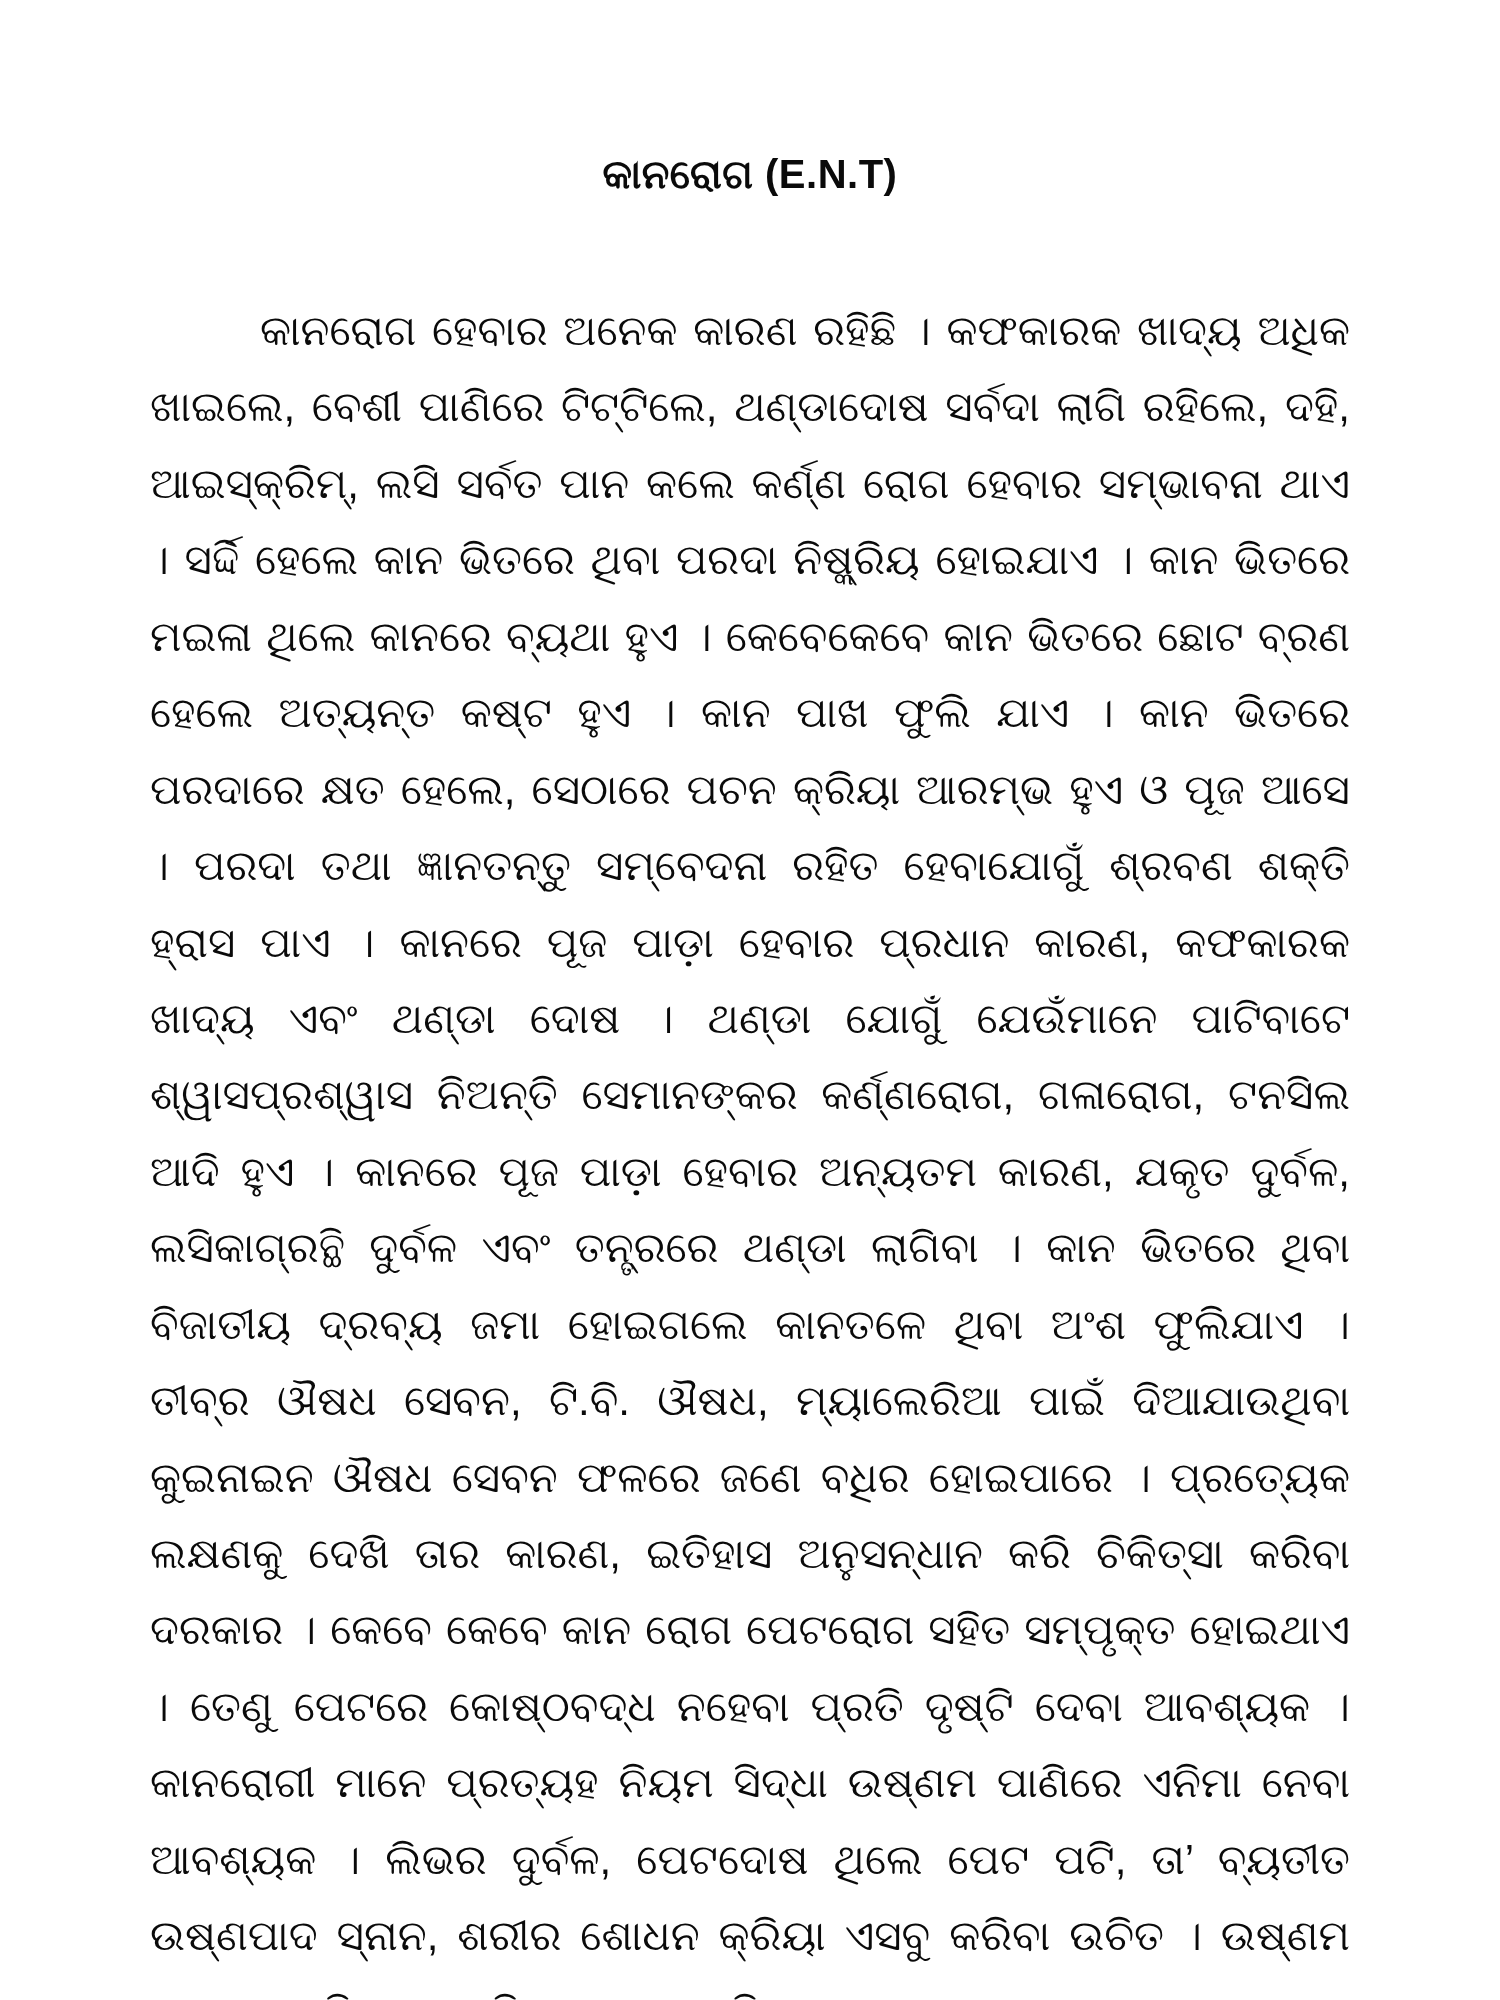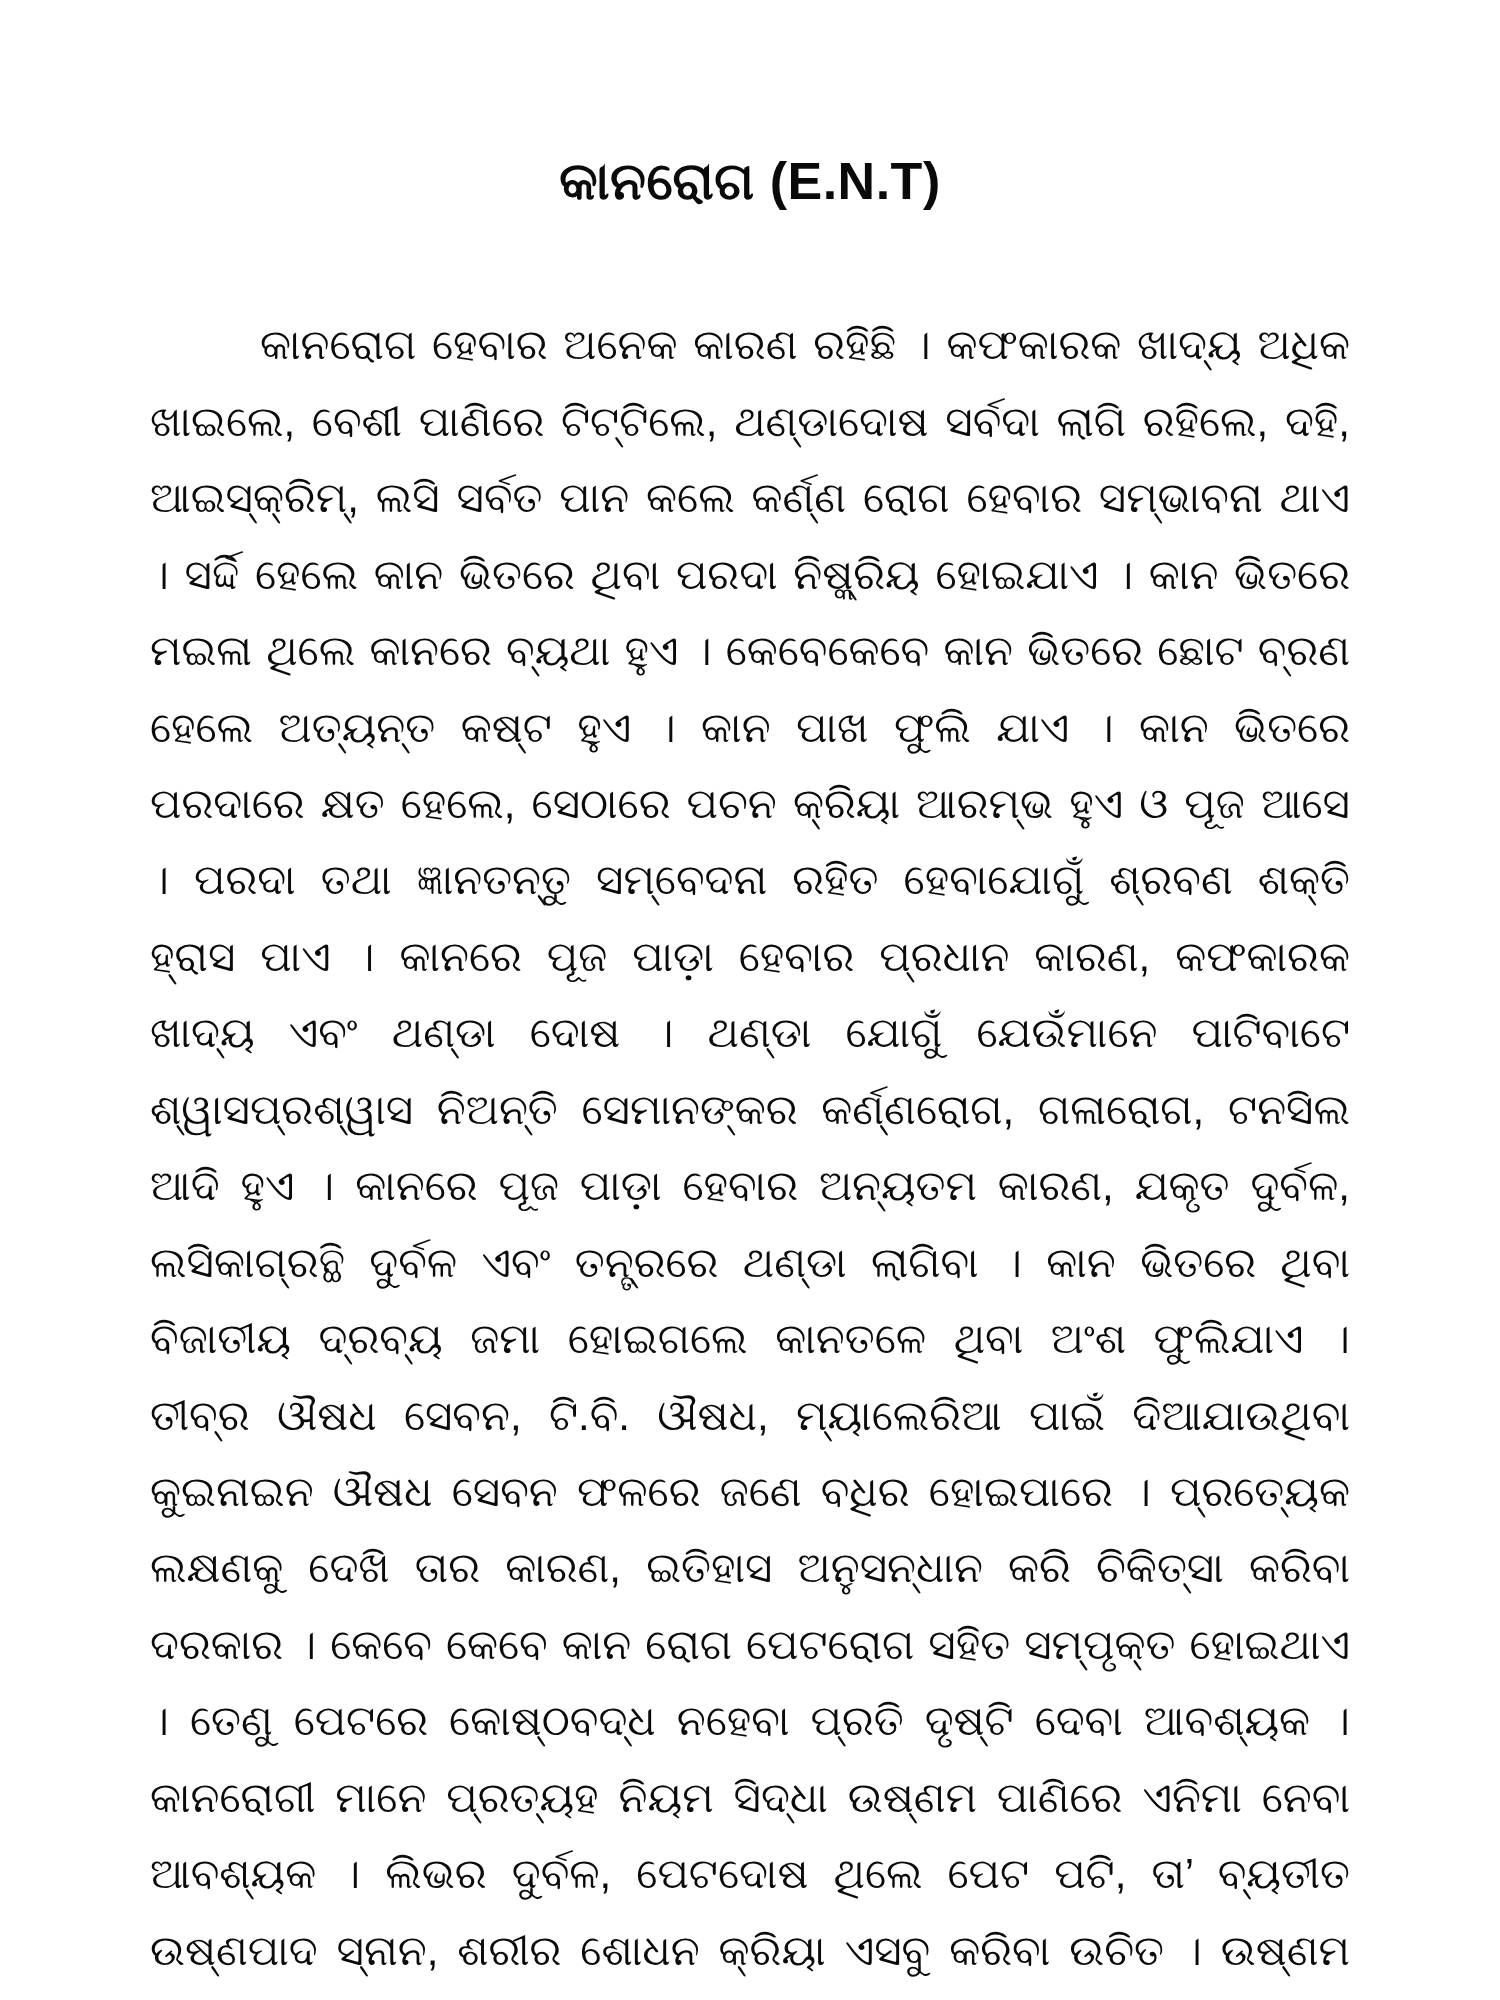--- a/index.html
+++ b/index.html
@@ -17,21 +17,21 @@
   .page {
     position: relative;
     width: 1500px;
     height: 2000px;
     background: #ffffff;
     box-sizing: border-box;
     padding: 150px 150px 40px 150px;
   }
   .doc-title {
     text-align: center;
-    font-size: 52px;
+    font-size: 40px;
     font-weight: bold;
     letter-spacing: 0.5px;
     line-height: 1.2;
     margin: 0 0 95px 0;
     color: #0a0a0a;
   }
   .section-heading {
     font-size: 36px;
     font-weight: bold;
     margin: 0 0 40px 0;

